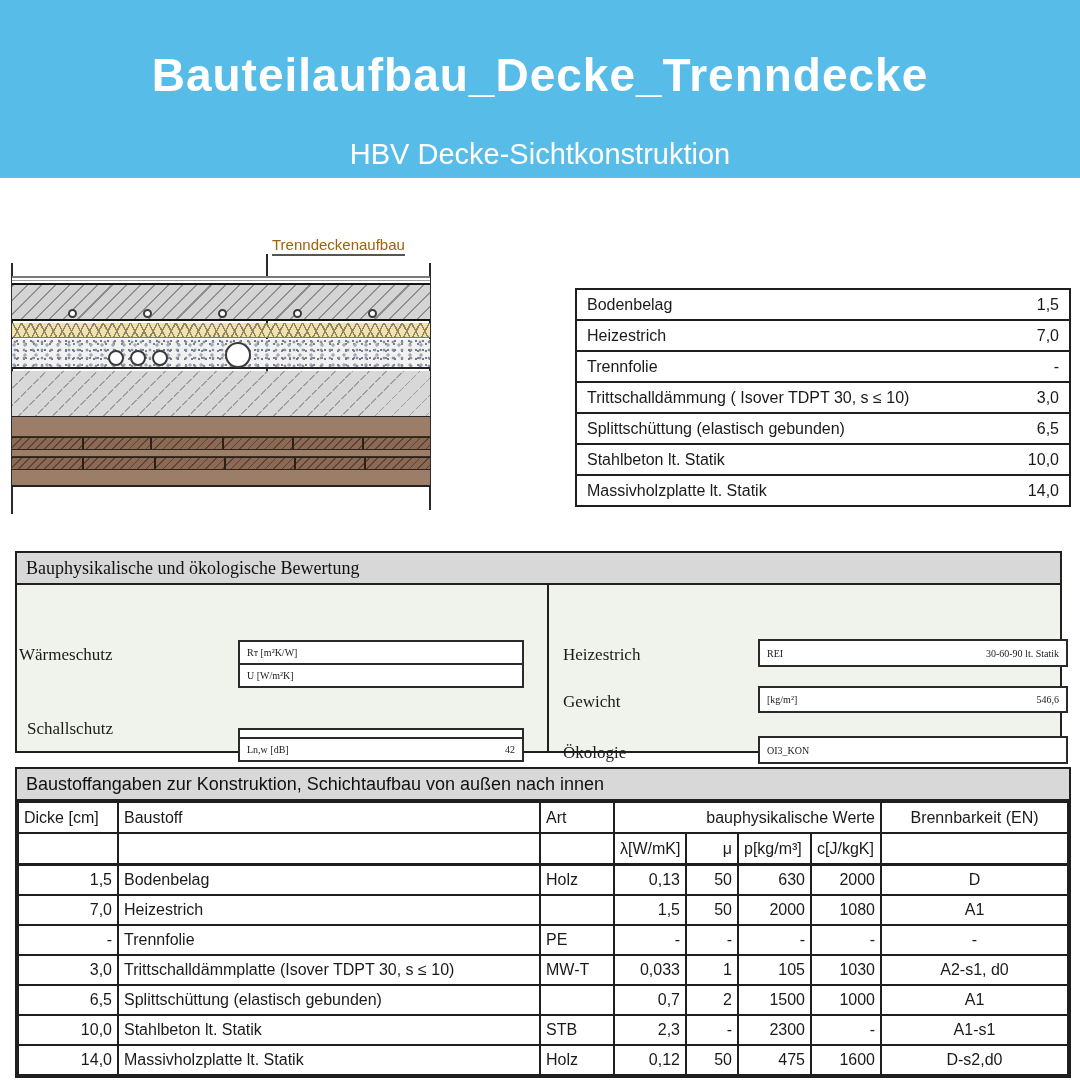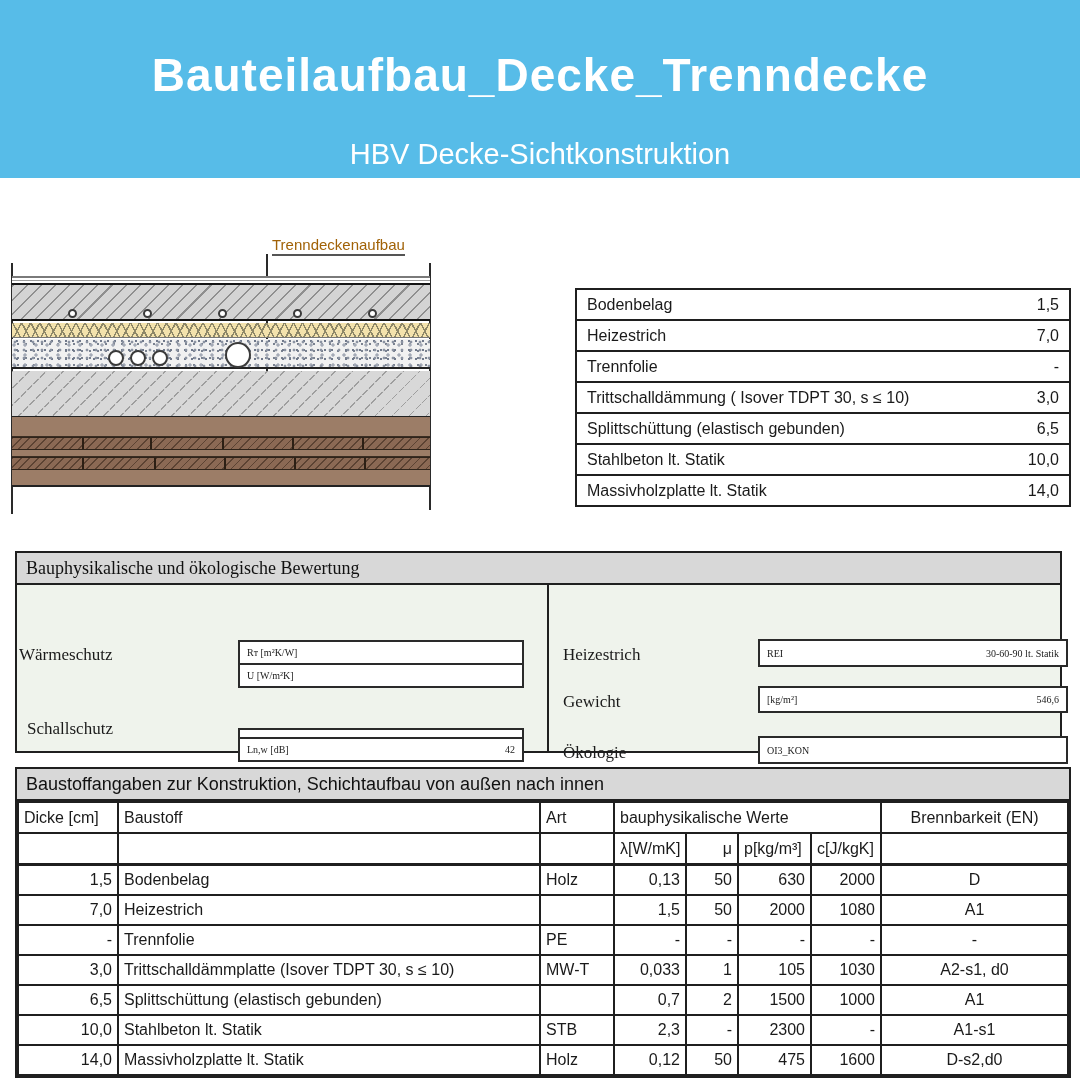--- a/index.html
+++ b/index.html
@@ -68,21 +68,21 @@
           background:#fff;border:2px solid #2a2a2a;box-sizing:border-box;padding:0 7px;font-size:10px;}
 
   
   .baustoff{position:absolute;left:15px;top:767px;width:1056px;border:2px solid var(--line);box-sizing:border-box;background:#fff;}
   table.mats{width:100%;border-collapse:collapse;table-layout:fixed;font-size:16px;}
   table.mats td{border:2px solid var(--line);padding:0 5px;height:28px;overflow:hidden;white-space:nowrap;}
   table.mats tr.h1 td{height:29px;}
   table.mats tr.h2 td{height:29px;border-bottom:3px solid var(--line);}
   td.num{text-align:right;padding-right:8px;}
   td.ctr{text-align:center;}
-  td.spn{text-align:left;}
+  td.spn{text-align:right;}
 </style>
 </head>
 <body>
 
 <div id="page">
 
   <div class="hero">
     <h1>Bauteilaufbau_Decke_Trenndecke</h1>
     <h2>HBV Decke-Sichtkonstruktion</h2>
   </div>

